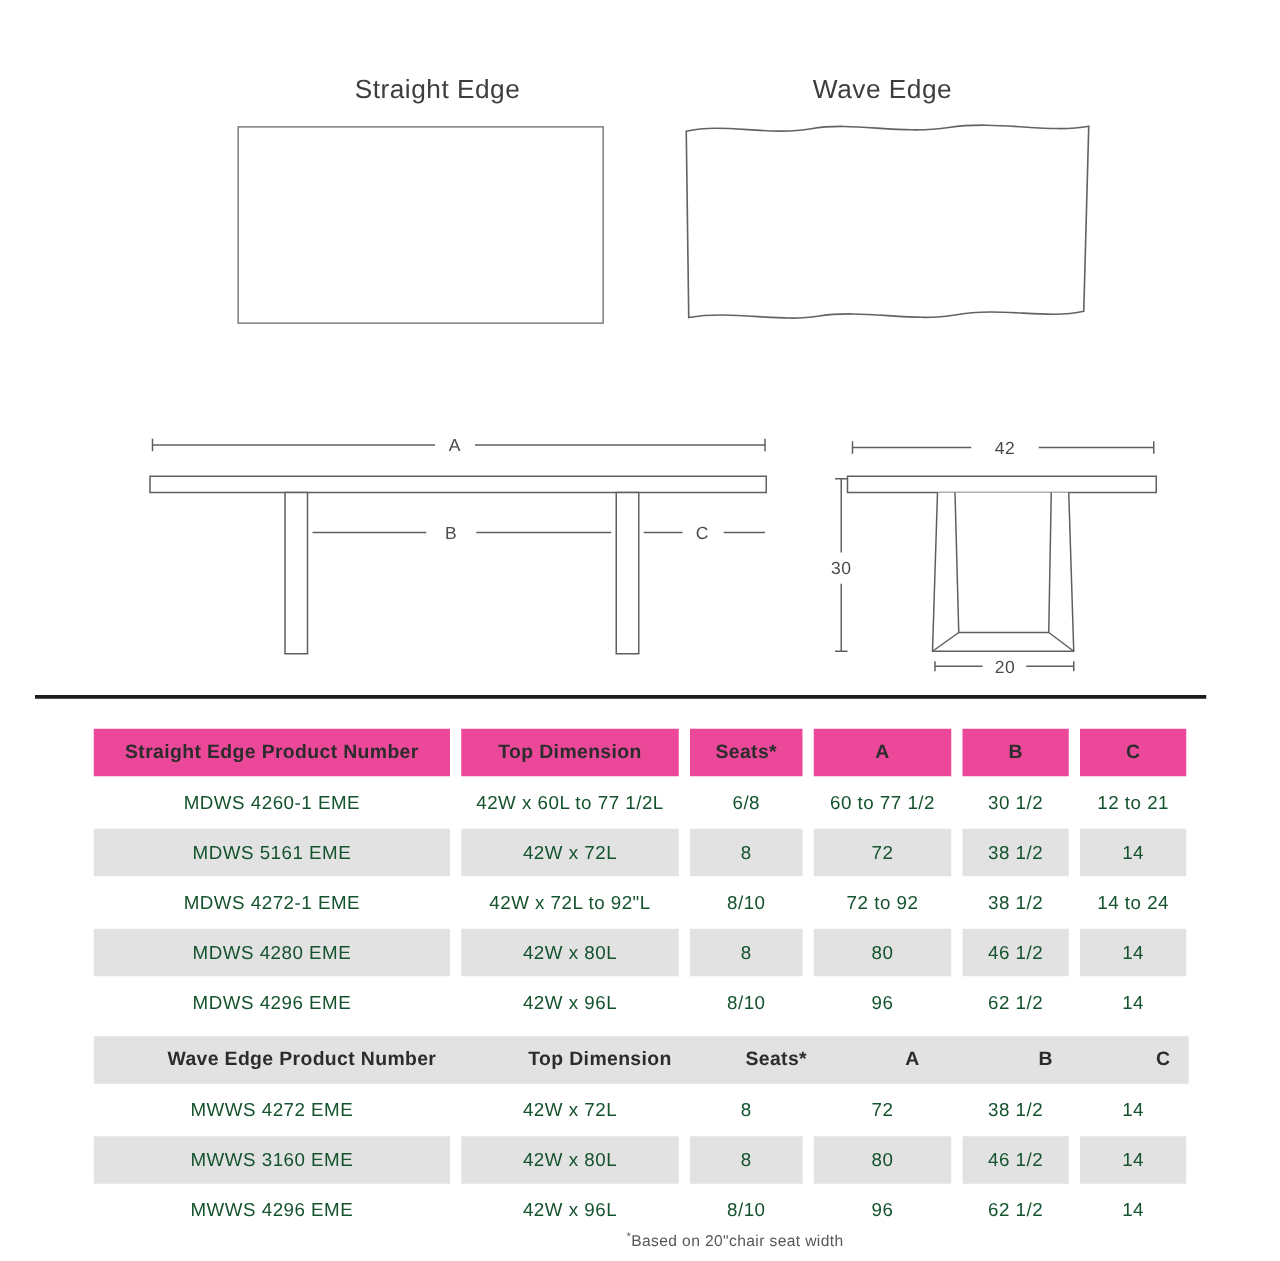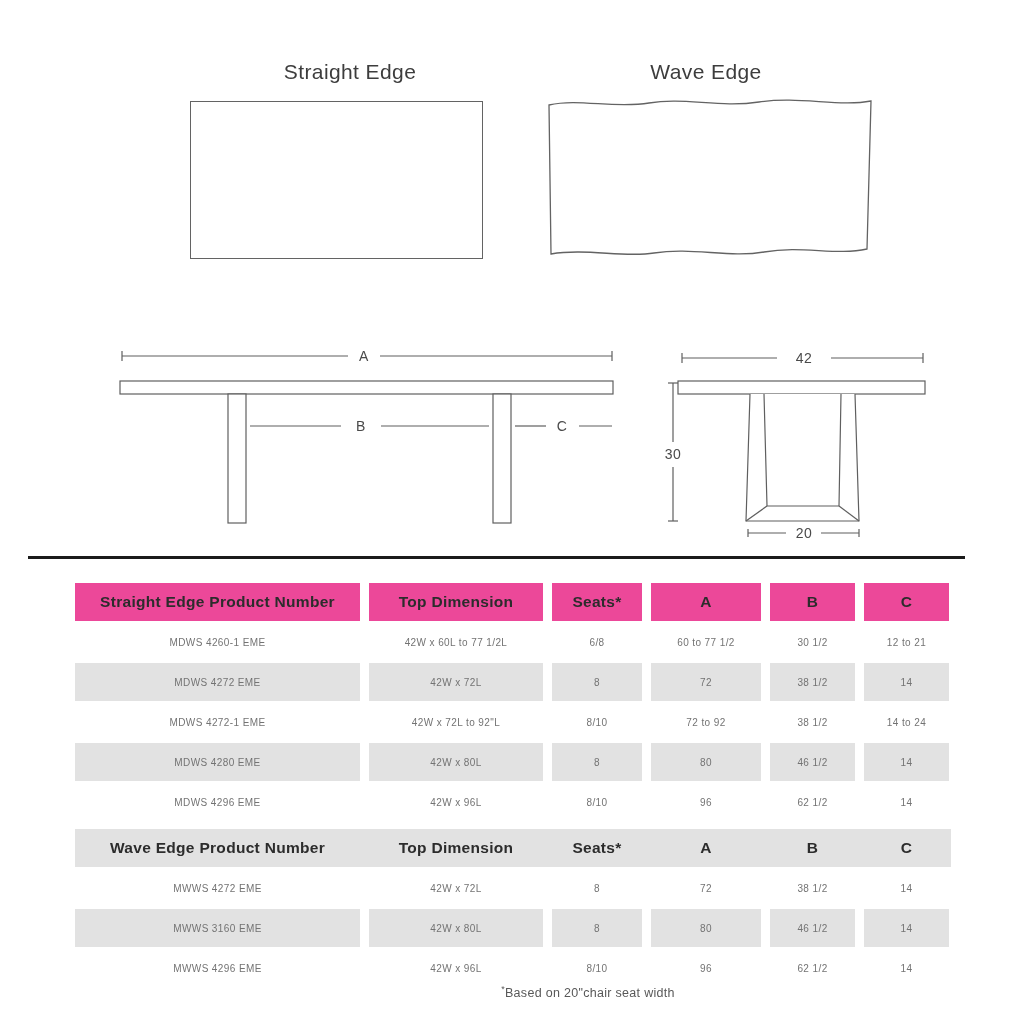--- a/index.html
+++ b/index.html
@@ -67,35 +67,35 @@
     display: grid;
     grid-template-columns: 285px 174px 90px 110px 85px 85px;
     column-gap: 9px;
     height: 38px;
     margin-bottom: 2px;
   }
   .cell {
     display: flex;
     align-items: center;
     justify-content: center;
-    font-size: 10px;
-    color: #737373;
+    font-size: 15px;
+    color: #14532d;
     letter-spacing: 0.4px;
     background: transparent;
     white-space: nowrap;
   }
   .cell.gray { background: #e2e2e2; }
   .trow.head .cell {
     font-weight: bold;
     font-size: 15.5px;
     color: #2c2c2c;
     letter-spacing: 0.3px;
   }
   .trow.head-cells .cell { background: #ec4899; }
-  .trow.head-band { background: #e2e2e2; }
+  .trow.head-band { background: #e2e2e2; padding-left: 24px; }
   .wave-table { margin-top: 8px; }
 
   
   .footnote {
     position: absolute;
     left: 388px; top: 984px;
     width: 400px;
     text-align: center;
     font-size: 12.5px;
     color: #585858;
@@ -190,21 +190,21 @@
       </div>
       <div class="trow">
         <div class="cell">MDWS 4260-1 EME</div>
         <div class="cell">42W x 60L to 77 1/2L</div>
         <div class="cell">6/8</div>
         <div class="cell">60 to 77 1/2</div>
         <div class="cell">30 1/2</div>
         <div class="cell">12 to 21</div>
       </div>
       <div class="trow">
-        <div class="cell gray">MDWS 4272 EME</div>
+        <div class="cell gray">MDWS 5161 EME</div>
         <div class="cell gray">42W x 72L</div>
         <div class="cell gray">8</div>
         <div class="cell gray">72</div>
         <div class="cell gray">38 1/2</div>
         <div class="cell gray">14</div>
       </div>
       <div class="trow">
         <div class="cell">MDWS 4272-1 EME</div>
         <div class="cell">42W x 72L to 92"L</div>
         <div class="cell">8/10</div>

